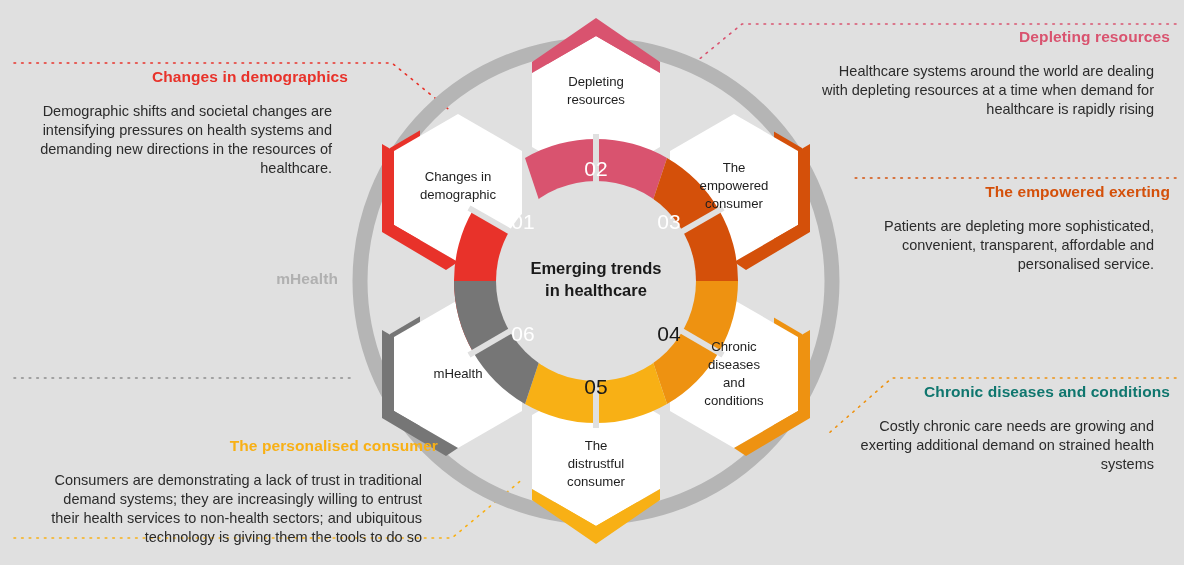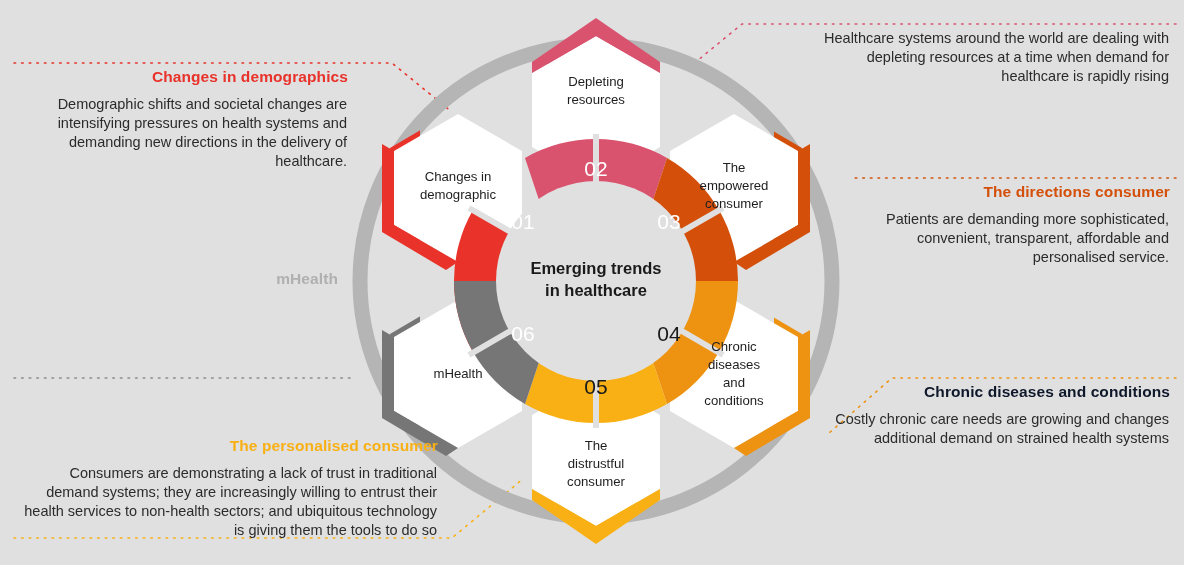--- a/index.html
+++ b/index.html
@@ -15,21 +15,21 @@
   
   .callout{position:absolute;}
   .callout h3{
     margin:0 0 9px 0;
     font-size:15.5px;
     font-weight:bold;
     letter-spacing:.1px;
     line-height:1.15;
   }
   .callout p{
-    margin:1px;
+    margin:16px;
     font-size:14.5px;
     line-height:1.32;
     color:#2b2b2b;
   }
   .left  h3, .left  p {text-align:right;}
   .right h3, .right p {text-align:right;}
 
   
   #c-demographics{left:18px; top:68px;  width:330px;}
   #c-mhealth     {left:18px; top:270px; width:320px;}
@@ -213,39 +213,40 @@
     </g>
 
     <g>
       <text class="center-label" x="280" y="280" text-anchor="middle">Emerging trends</text>
       <text class="center-label" x="280" y="302" text-anchor="middle">in healthcare</text>
     </g>
   </svg>
 
   <div class="callout left" id="c-demographics">
     <h3 style="color:#e8322a">Changes in demographics</h3>
-    <p>Demographic shifts and societal changes are intensifying pressures on health systems and demanding new directions in the delivery of healthcare.</p>
+    <p>Demographic shifts and societal changes are intensifying pressures on health systems and demanding new directions in the resources of healthcare.</p>
   </div>
 
   <div class="callout left" id="c-mhealth">
     <h3 style="color:#b0b0b0">mHealth</h3>
   </div>
 
   <div class="callout left" id="c-distrustful">
     <h3 style="color:#f8b015">The personalised consumer</h3>
     <p>Consumers are demonstrating a lack of trust in traditional demand systems; they are increasingly willing to entrust their health services to non-health sectors; and ubiquitous technology is giving them the tools to do so</p>
   </div>
 
   <div class="callout right" id="c-depleting">
+    <h3 style="color:#d9536f">Depleting resources</h3>
     <p>Healthcare systems around the world are dealing with depleting resources at a time when demand for healthcare is rapidly rising</p>
   </div>
 
   <div class="callout right" id="c-empowered">
-    <h3 style="color:#d4500a">The directions consumer</h3>
-    <p>Patients are demanding more sophisticated, convenient, transparent, affordable and personalised service.</p>
+    <h3 style="color:#d4500a">The empowered exerting</h3>
+    <p>Patients are depleting more sophisticated, convenient, transparent, affordable and personalised service.</p>
   </div>
 
   <div class="callout right" id="c-chronic">
-    <h3 style="color:#0f172a">Chronic diseases and conditions</h3>
-    <p>Costly chronic care needs are growing and changes additional demand on strained health systems</p>
+    <h3 style="color:#0f766e">Chronic diseases and conditions</h3>
+    <p>Costly chronic care needs are growing and exerting additional demand on strained health systems</p>
   </div>
 
 </div>
 
 </body></html>

